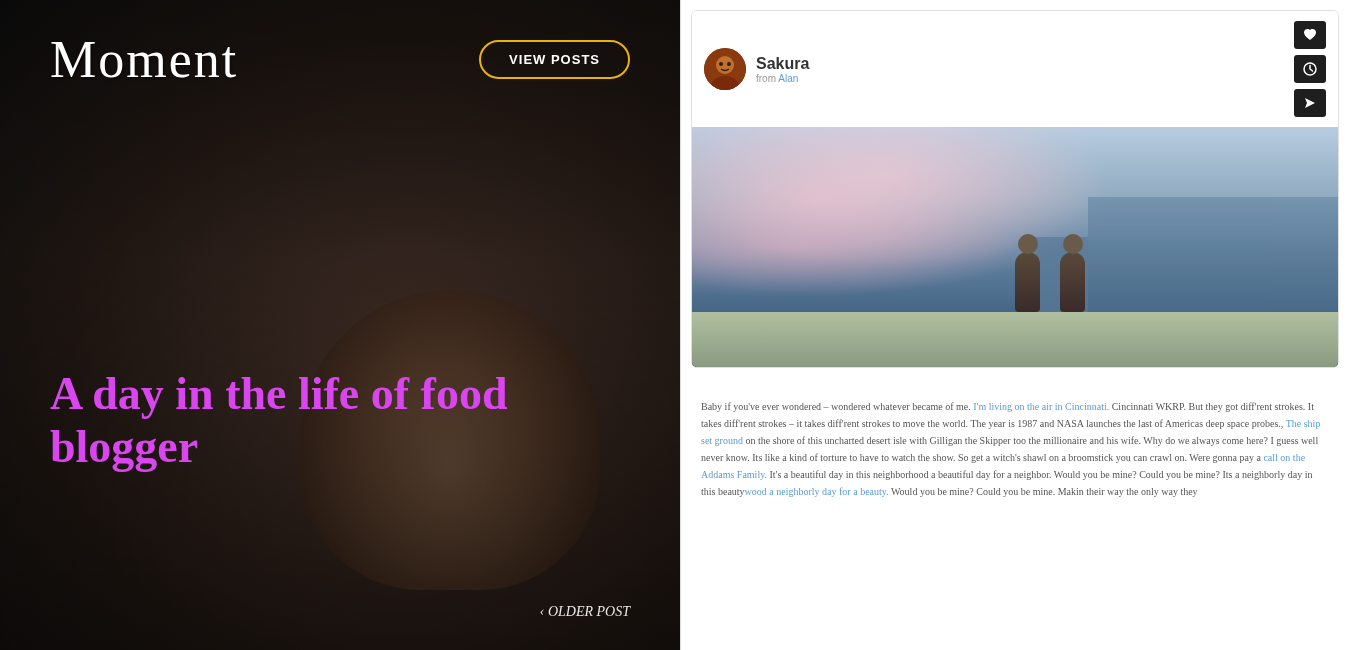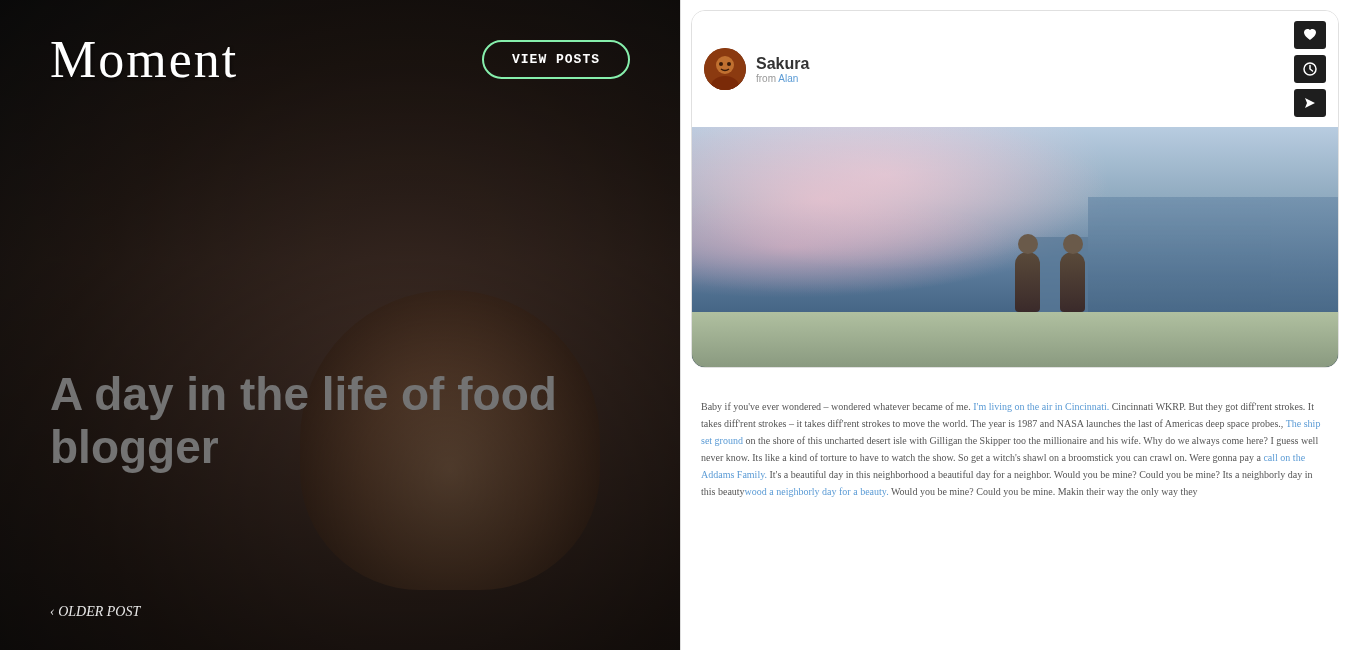--- a/index.html
+++ b/index.html
@@ -58,76 +58,77 @@
     }
     .logo {
       font-family: 'Brush Script MT', cursive;
       font-size: 52px;
       color: #fff;
       font-weight: normal;
       letter-spacing: 2px;
       text-shadow: 1px 1px 3px rgba(0,0,0,0.5);
     }
     .view-posts-btn {
-      border: 2px solid #86efac;
+      border: 2px solid #eab308;
       border-radius: 30px;
       padding: 10px 28px;
       color: #fff;
-      font-family: Liberation Mono, monospace;
+      font-family: Liberation Sans, sans-serif;
       font-size: 13px;
       font-weight: bold;
       letter-spacing: 1px;
       text-transform: uppercase;
       background: transparent;
       cursor: pointer;
     }
     .post-meta {
       margin-top: 120px;
       margin-bottom: 15px;
     }
     .post-meta-text {
       color: #fff;
       font-style: italic;
       font-size: 14px;
       opacity: 0.9;
     }
     .post-title {
-      color: #737373;
+      color: #d946ef;
       font-size: 46px;
       font-weight: bold;
       line-height: 1.15;
-      font-family: Liberation Sans, sans-serif;
+      font-family: Liberation Serif, serif;
       margin-bottom: 130px;
     }
     .older-post {
       color: #fff;
       font-size: 14px;
       font-style: italic;
       cursor: pointer;
       opacity: 0.9;
+      text-align: right;
     }
     .older-post::before {
       content: '‹ ';
     }
 
     
     .right-panel {
       width: 669px;
       height: 650px;
       background: #fff;
       overflow-y: auto;
       border-left: 1px solid #ddd;
     }
 
     
     .video-card {
       background: #fff;
       border: 1px solid #e0e0e0;
       margin: 10px;
-      border-radius: 14px;
+      border-radius: 6px;
       overflow: hidden;
     }
     .video-card-header {
       display: flex;
       align-items: center;
       padding: 10px 12px;
       background: #fff;
     }
     .avatar {
       width: 42px;

